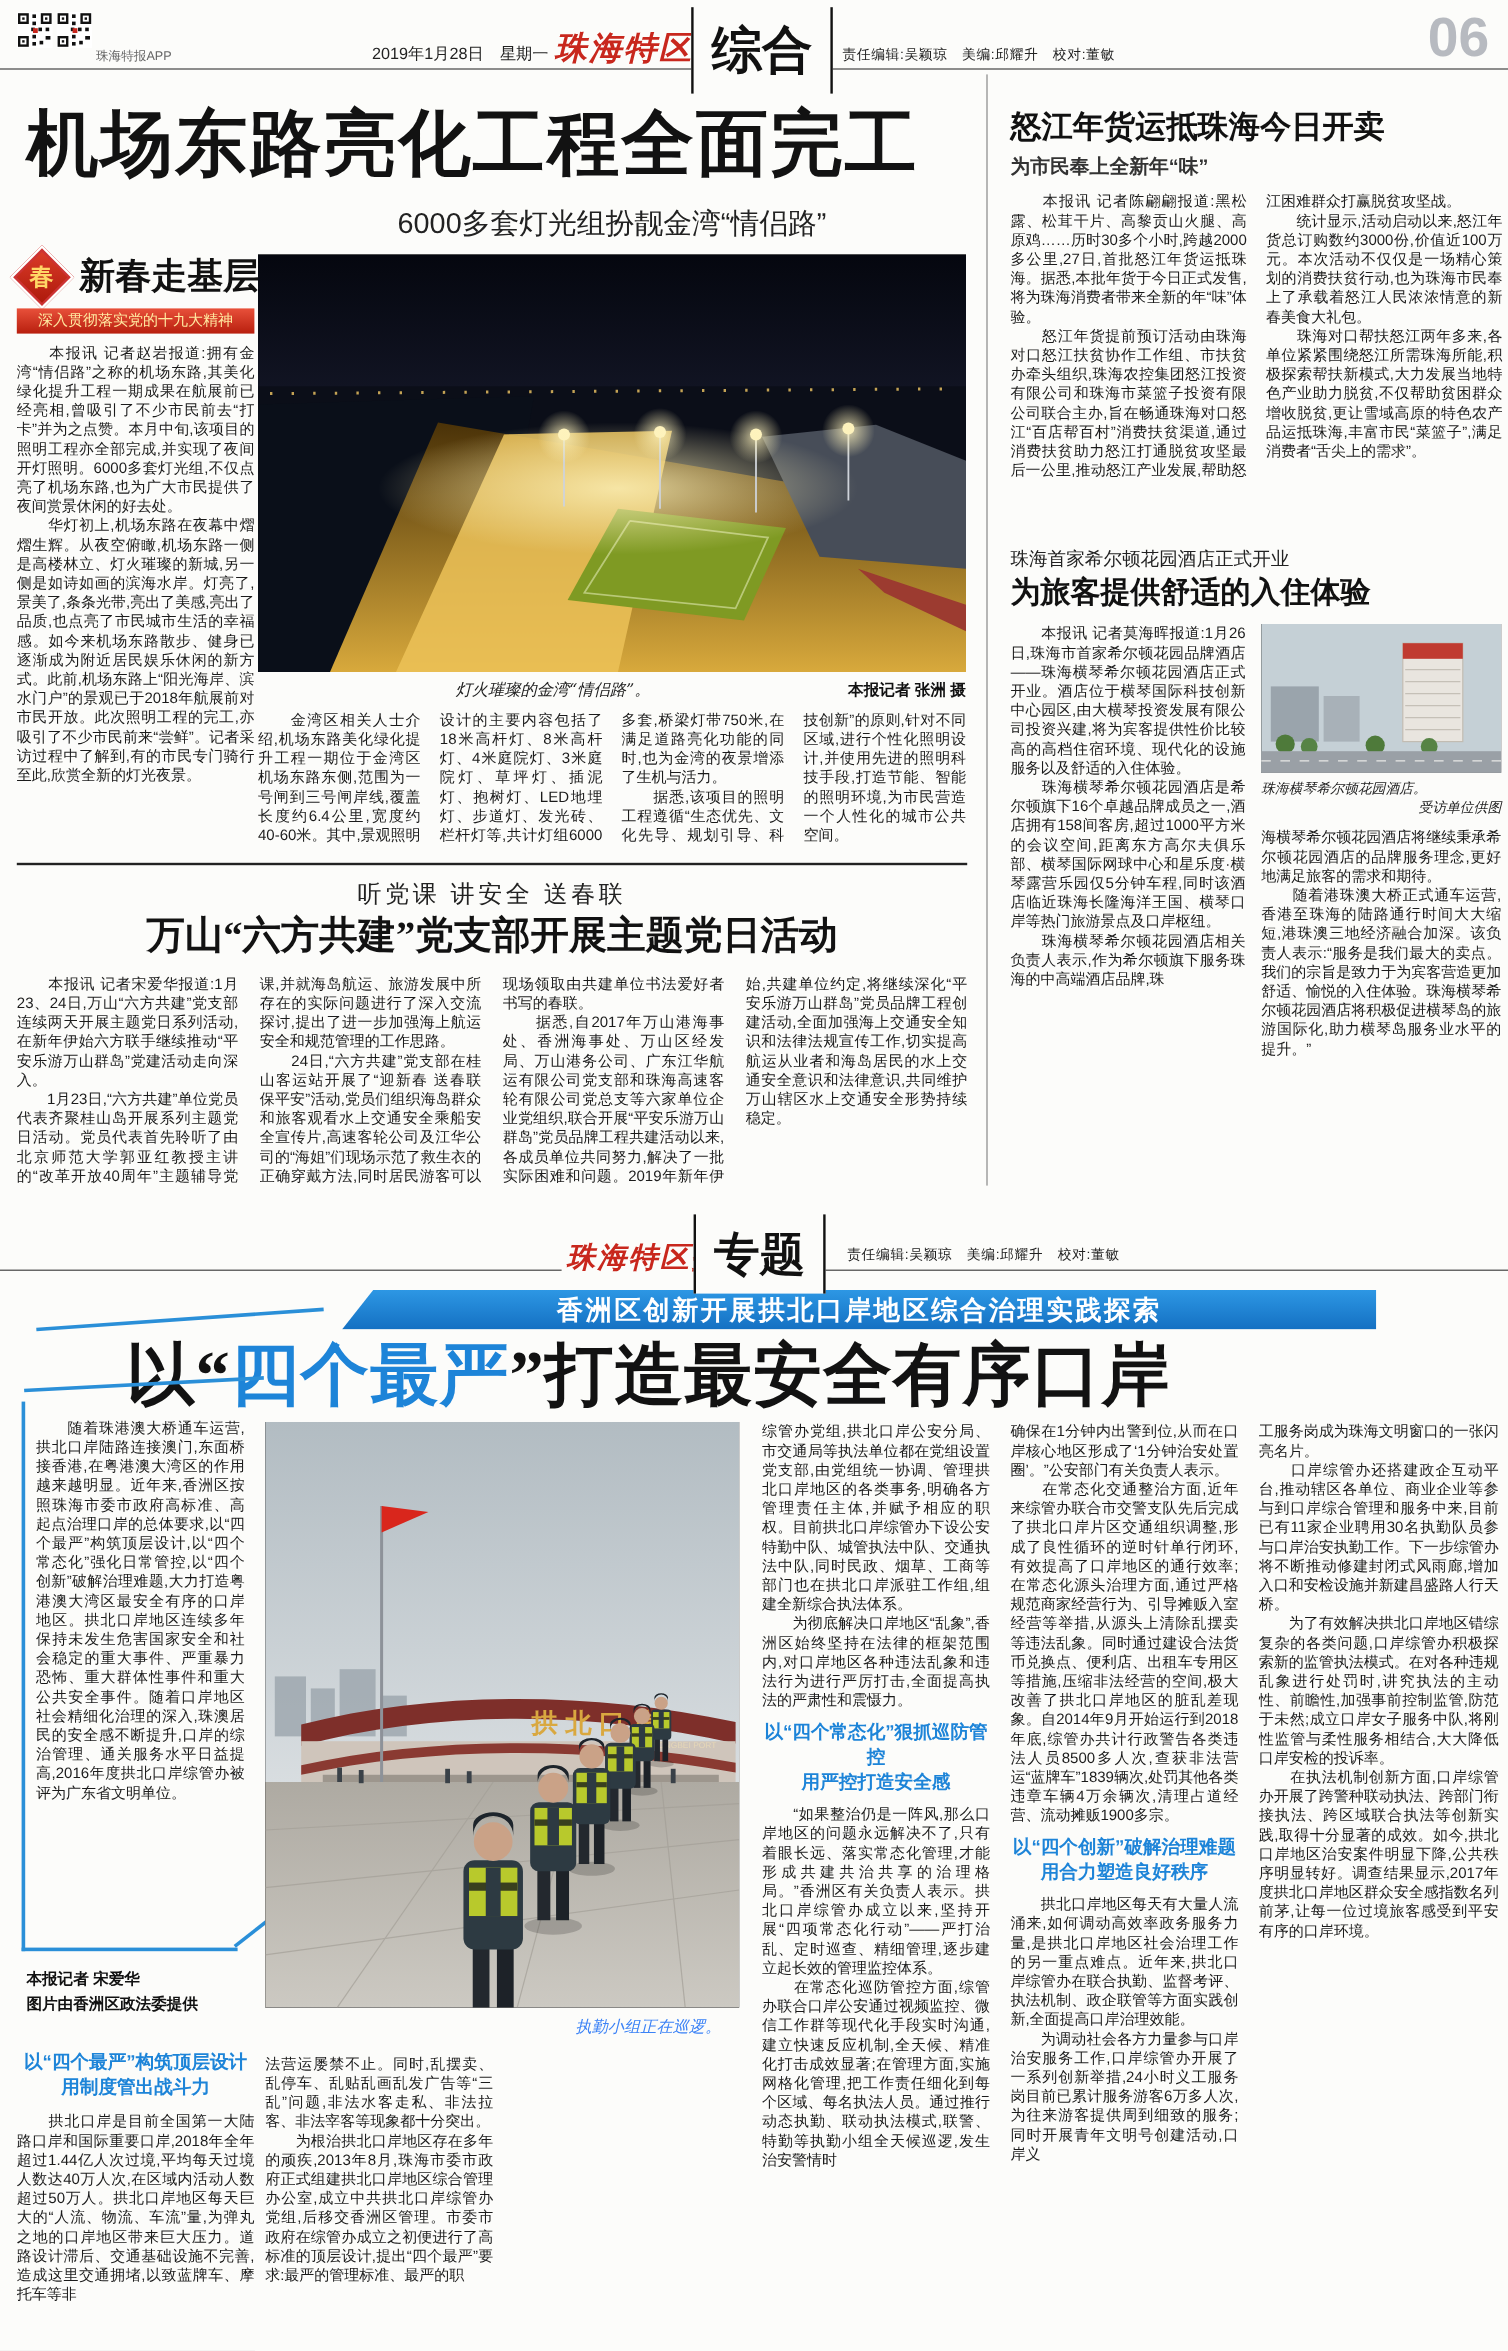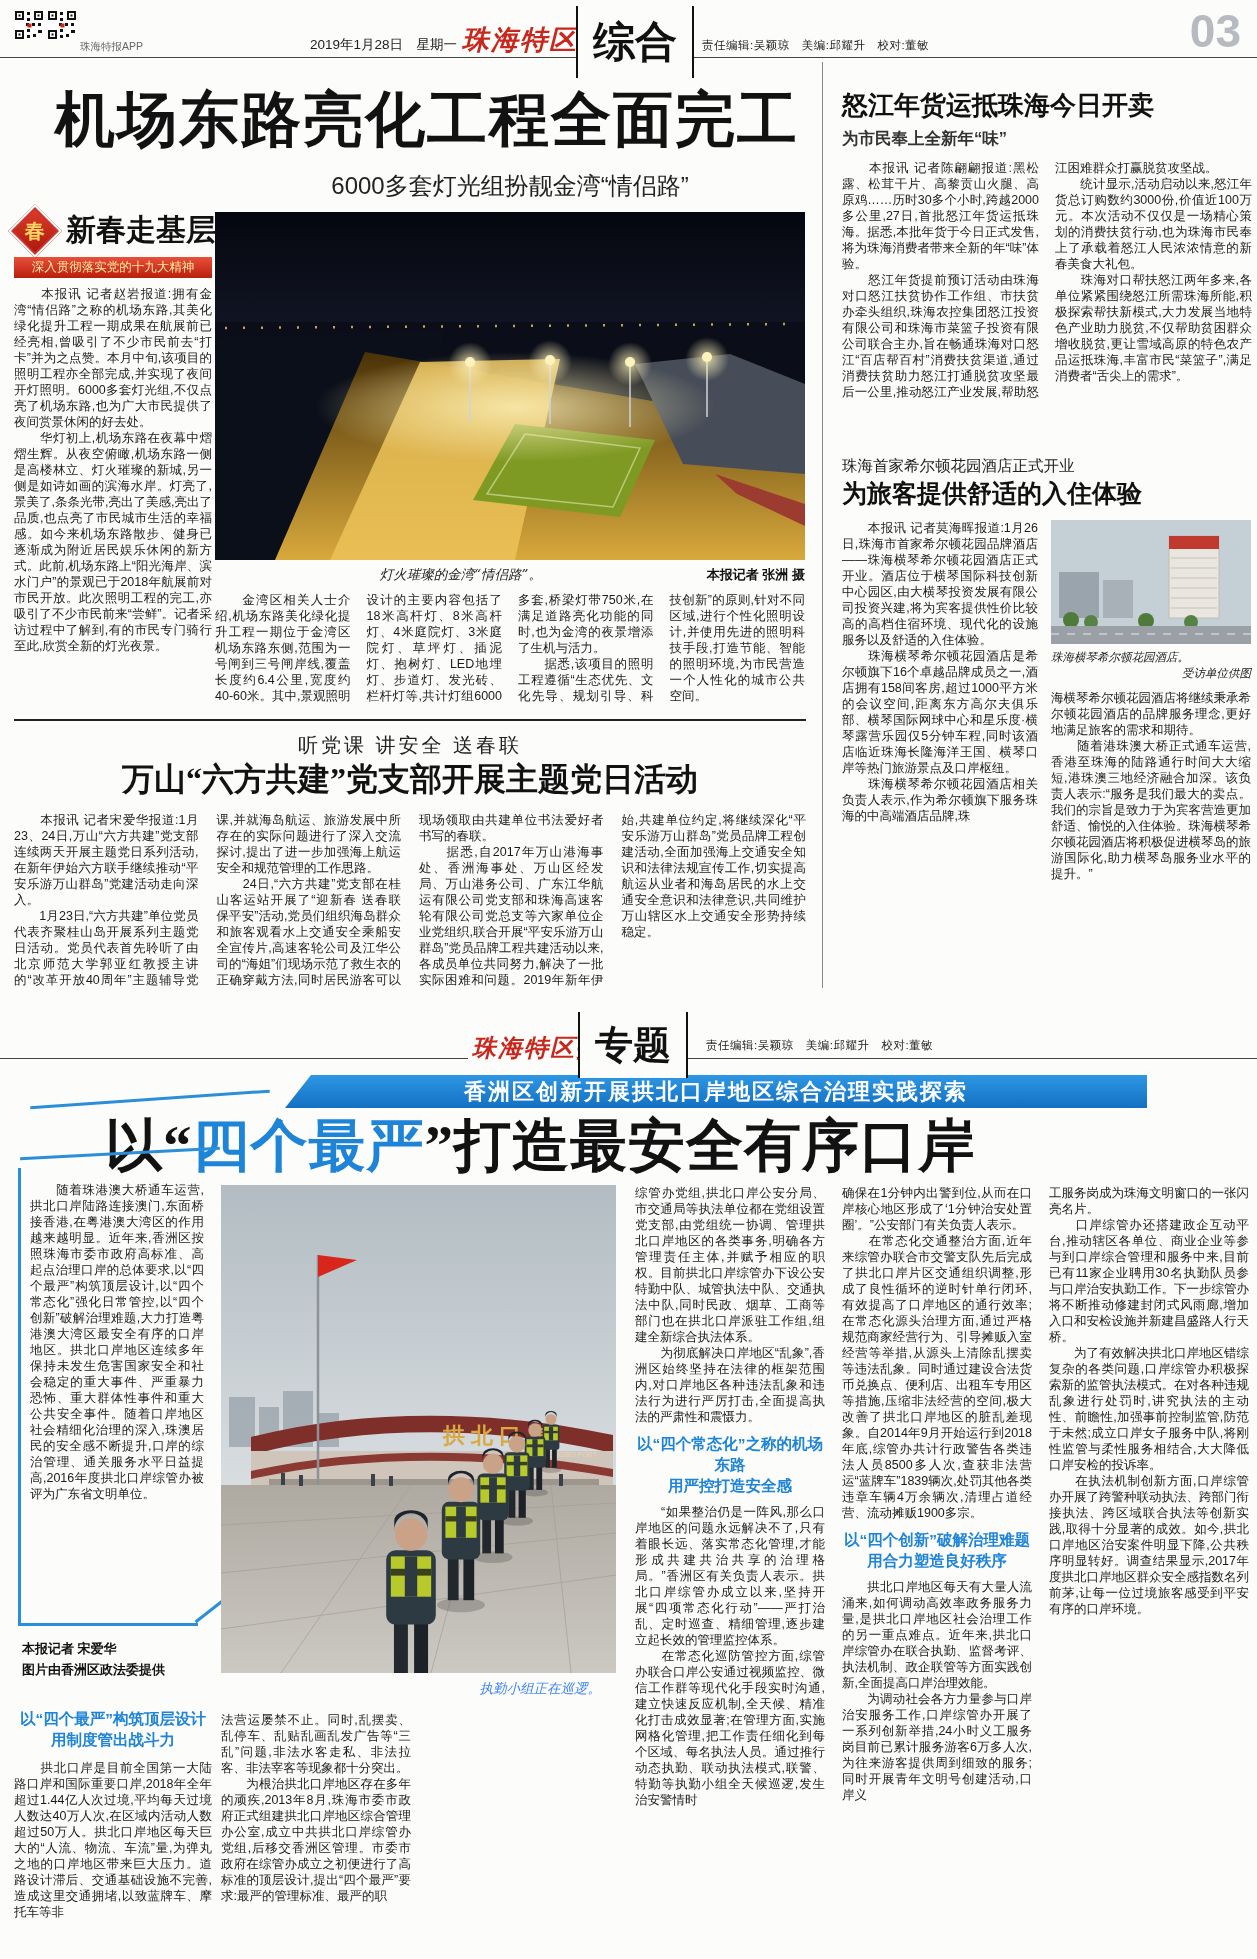--- a/index.html
+++ b/index.html
@@ -80,24 +80,24 @@
       </svg>
   </div>
   <div class="abs" style="left:80px;top:40px;font-size:10.5px;color:#666;">珠海特报APP</div>
 
   <div class="abs" style="left:310px;top:36px;font-size:13.5px;color:#222;">
     <span>2019年1月28日</span>　<span>星期一</span>
   </div>
   <div class="abs masthead-logo" style="left:462px;top:22px;font-size:27px;">珠海特区报</div>
   <div class="abs section-box" style="left:576px;top:6px;height:72px;padding:0 15px;font-size:42px;z-index:2;">综合</div>
   <div class="abs credits" style="left:702px;top:38px;">责任编辑:吴颖琼　美编:邱耀升　校对:董敏</div>
-  <div class="abs" style="right:16px;top:4px;font-size:46px;font-weight:bold;color:#b7bac0;">03</div>
+  <div class="abs" style="right:16px;top:4px;font-size:46px;font-weight:bold;color:#b7bac0;">06</div>
   <div class="abs hairline" style="left:0;top:57px;width:1257px;height:1px;z-index:1;"></div>
 
-  <div class="abs serif" style="left:22px;top:80px;width:790px;font-size:60px;font-weight:bold;letter-spacing:2px;white-space:nowrap;color:#121212;margin-left:33px;">机场东路亮化工程全面完工</div>
+  <div class="abs serif" style="left:22px;top:80px;width:790px;font-size:60px;font-weight:bold;letter-spacing:2px;white-space:nowrap;color:#121212;">机场东路亮化工程全面完工</div>
   <div class="abs" style="left:215px;top:170px;width:590px;text-align:center;font-size:24px;color:#222;">6000多套灯光组扮靓金湾“情侣路”</div>
 
   <div class="abs" style="left:16px;top:210px;display:flex;align-items:center;gap:12px;">
     <div class="diamond">
         <span>春</span>
       </div>
     <div style="font-size:30px;font-weight:900;color:#111;">新春走基层</div>
   </div>
   <div class="abs banner-red" style="left:14px;top:257px;width:198px;height:21px;font-size:12.5px;">深入贯彻落实党的十九大精神</div>
 
@@ -305,21 +305,21 @@
   </div>
   <div class="abs jtxt clip" style="left:14px;top:1760px;width:198px;height:196px;">　　拱北口岸是目前全国第一大陆路口岸和国际重要口岸,2018年全年超过1.44亿人次过境,平均每天过境人数达40万人次,在区域内活动人数超过50万人。拱北口岸地区每天巨大的“人流、物流、车流”量,为弹丸之地的口岸地区带来巨大压力。道路设计滞后、交通基础设施不完善,造成这里交通拥堵,以致蓝牌车、摩托车等非</div>
 
   <div class="abs jtxt clip" style="left:221px;top:1712px;width:190px;height:244px;">法营运屡禁不止。同时,乱摆卖、乱停车、乱贴乱画乱发广告等“三乱”问题,非法水客走私、非法拉客、非法宰客等现象都十分突出。
 　　为根治拱北口岸地区存在多年的顽疾,2013年8月,珠海市委市政府正式组建拱北口岸地区综合管理办公室,成立中共拱北口岸综管办党组,后移交香洲区管理。市委市政府在综管办成立之初便进行了高标准的顶层设计,提出“四个最严”要求:最严的管理标准、最严的职</div>
 
   <div class="abs clip" style="left:635px;top:1185px;width:190px;height:772px;">
     <div class="jtxt">综管办党组,拱北口岸公安分局、市交通局等执法单位都在党组设置党支部,由党组统一协调、管理拱北口岸地区的各类事务,明确各方管理责任主体,并赋予相应的职权。目前拱北口岸综管办下设公安特勤中队、城管执法中队、交通执法中队,同时民政、烟草、工商等部门也在拱北口岸派驻工作组,组建全新综合执法体系。
 　　为彻底解决口岸地区“乱象”,香洲区始终坚持在法律的框架范围内,对口岸地区各种违法乱象和违法行为进行严厉打击,全面提高执法的严肃性和震慑力。</div>
     <div class="subhead-blue" style="margin:8px 0;">
-      <div>以“四个常态化”之称的机场东路</div>
+      <div>以“四个常态化”狠抓巡防管控</div>
       <div>用严控打造安全感</div>
     </div>
     <div class="jtxt">　　“如果整治仍是一阵风,那么口岸地区的问题永远解决不了,只有着眼长远、落实常态化管理,才能形成共建共治共享的治理格局。”香洲区有关负责人表示。拱北口岸综管办成立以来,坚持开展“四项常态化行动”——严打治乱、定时巡查、精细管理,逐步建立起长效的管理监控体系。
 　　在常态化巡防管控方面,综管办联合口岸公安通过视频监控、微信工作群等现代化手段实时沟通,建立快速反应机制,全天候、精准化打击成效显著;在管理方面,实施网格化管理,把工作责任细化到每个区域、每名执法人员。通过推行动态执勤、联动执法模式,联警、特勤等执勤小组全天候巡逻,发生治安警情时</div>
   </div>
 
   <div class="abs clip" style="left:842px;top:1185px;width:190px;height:772px;">
     <div class="jtxt">确保在1分钟内出警到位,从而在口岸核心地区形成了‘1分钟治安处置圈’。”公安部门有关负责人表示。
 　　在常态化交通整治方面,近年来综管办联合市交警支队先后完成了拱北口岸片区交通组织调整,形成了良性循环的逆时针单行闭环,有效提高了口岸地区的通行效率;在常态化源头治理方面,通过严格规范商家经营行为、引导摊贩入室经营等举措,从源头上清除乱摆卖等违法乱象。同时通过建设合法货币兑换点、便利店、出租车专用区等措施,压缩非法经营的空间,极大改善了拱北口岸地区的脏乱差现象。自2014年9月开始运行到2018年底,综管办共计行政警告各类违法人员8500多人次,查获非法营运“蓝牌车”1839辆次,处罚其他各类违章车辆4万余辆次,清理占道经营、流动摊贩1900多宗。</div>
     <div class="subhead-blue" style="margin:8px 0;">

